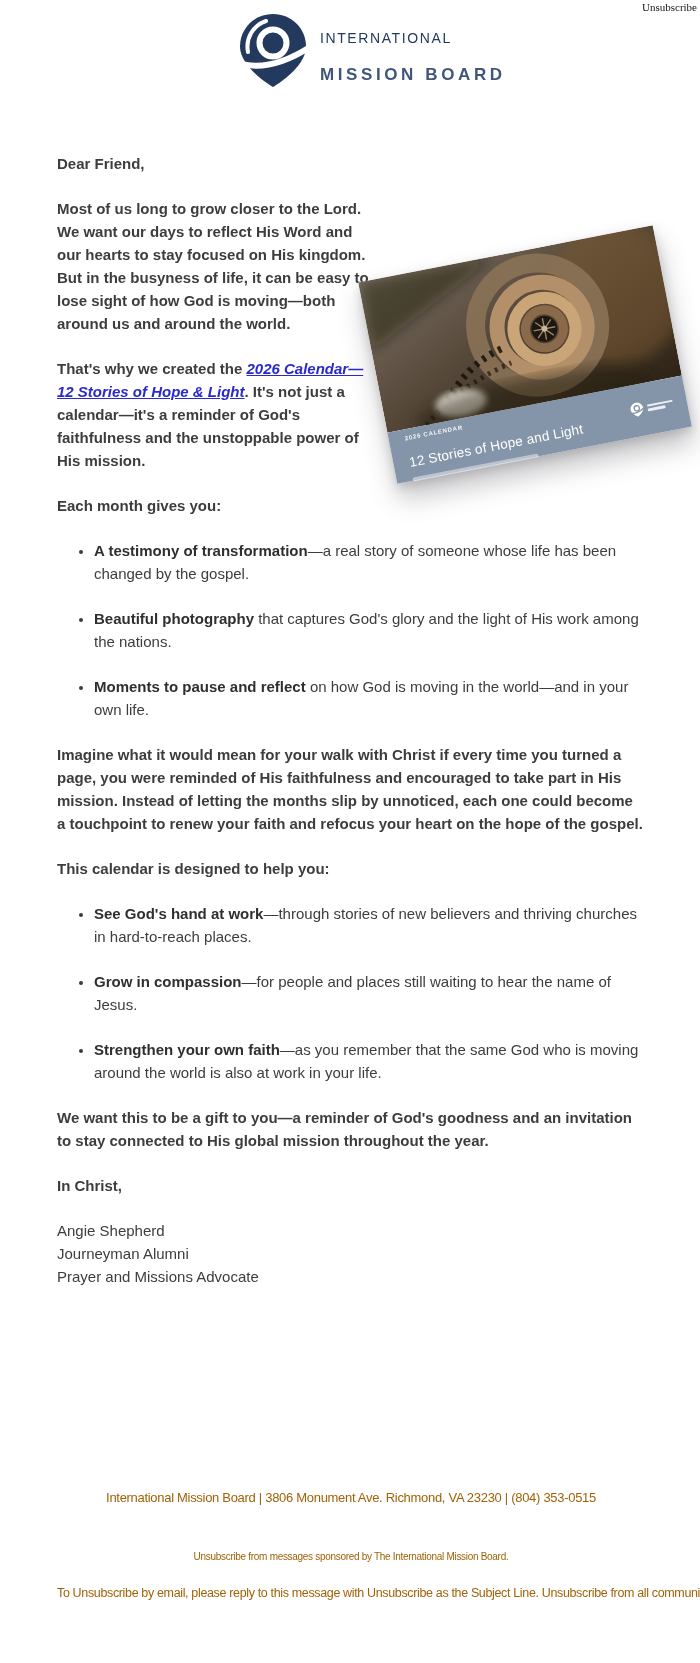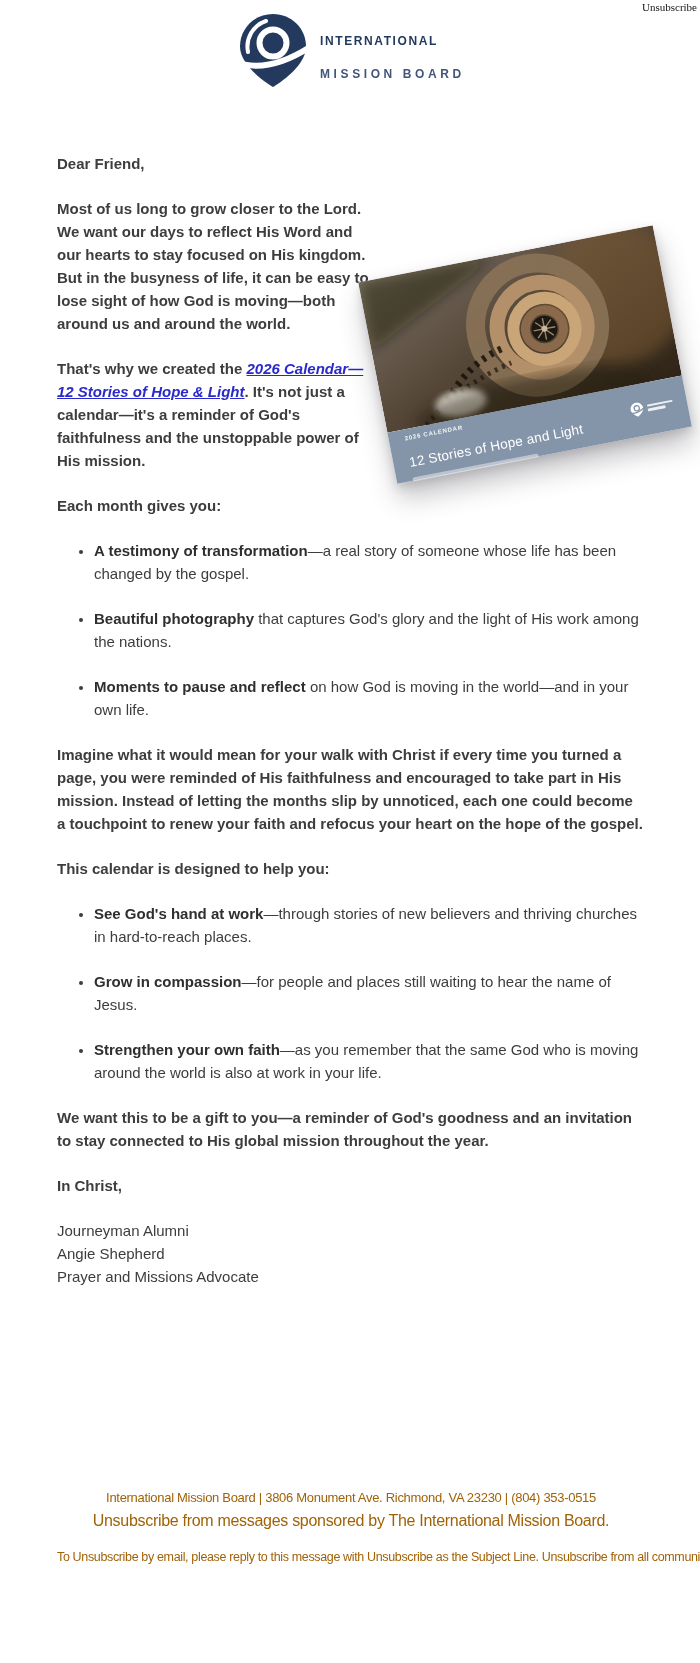--- a/index.html
+++ b/index.html
@@ -11,22 +11,22 @@
   
   .topbar { position:relative; height:104px; }
   .unsubscribe-top {
     position:absolute; top:1px; right:3px;
     font-family:"Liberation Serif", serif; font-size:11px; color:#141414;
     text-decoration:none;
   }
   .brand { position:absolute; top:10px; left:234px; display:flex; align-items:center; }
   .brand svg { display:block; }
   .brand-text { margin-left:8px; margin-top:14px; }
-  .brand-line1 { font-size:12px; font-weight:bold; letter-spacing:1.6px; color:#233a5e; }
-  .brand-line2 { font-size:12px; font-weight:600; letter-spacing:3.6px; color:#41567a; margin-top:19px; }
+  .brand-line1 { font-size:14px; font-weight:normal; letter-spacing:1.6px; color:#233a5e; }
+  .brand-line2 { font-size:17px; font-weight:600; letter-spacing:3.6px; color:#41567a; margin-top:19px; }
 
   
   .letter { padding:48px 55px 0 57px; font-size:15px; line-height:23px; }
   .letter p { margin:0 0 22px 0;font-weight:bold; }
   .greeting { margin-bottom:24px; }
   a.body-link { color:#2929cc; text-decoration:underline; }
   a.body-link.italic { font-style:italic; }
   .b { font-weight:bold; color:#2f2f2f; }
   ul.points { margin:14px 0 22px 0; padding-left:37px; }
   ul.points li { margin-bottom:22px; }
@@ -55,21 +55,21 @@
   .band-logo-bars span:first-child { width:26px; margin-bottom:2px; }
   .band-logo-bars span:last-child { width:18px; }
 
   
   .closing { margin-bottom:22px; }
   .signature div { line-height:23px; }
 
   
   .footer { margin-top:198px; text-align:center; color:#a16207; }
   .footer-contact { font-size:13px; letter-spacing:-0.3px; }
-  .footer-sponsor { font-size:16px; letter-spacing:-0.3px; }
+  .footer-sponsor { font-size:10px; letter-spacing:-0.3px; margin-top:36px; }
   .footer-unsub { font-size:12.5px; letter-spacing:-0.35px; margin-top:14px; white-space:nowrap; }
   .footer-privacy { margin-top:11px; }
 </style>
 </head>
 <body>
 
 <div class="topbar">
   <a class="unsubscribe-top" href="#">Unsubscribe</a>
   <div class="brand">
     <span>
@@ -169,22 +169,22 @@
     <li><span class="b">Grow in compassion</span><span>—for people and places still waiting to hear the name of Jesus.</span></li>
     <li><span class="b">Strengthen your own faith</span><span>—as you remember that the same God who is moving around the world is also at work in your life.</span></li>
   </ul>
 
   <p>We want this to be a gift to you—a reminder of God's goodness and an invitation to stay connected to His global mission throughout the year.</p>
 
 
   <p class="closing">In Christ,</p>
 
   <div class="signature">
+    <div>Angie Shepherd</div>
     <div>Journeyman Alumni</div>
-    <div>Angie Shepherd</div>
     <div>Prayer and Missions Advocate</div>
   </div>
 
   <div class="footer">
     <div class="footer-contact">International Mission Board | 3806 Monument Ave. Richmond, VA 23230 | (804) 353-0515</div>
     <div class="footer-sponsor">Unsubscribe from messages sponsored by The International Mission Board.</div>
     <div class="footer-unsub">To Unsubscribe by email, please reply to this message with Unsubscribe as the Subject Line. Unsubscribe from all communications.</div>
     <div class="footer-privacy"></div>
   </div>
 

